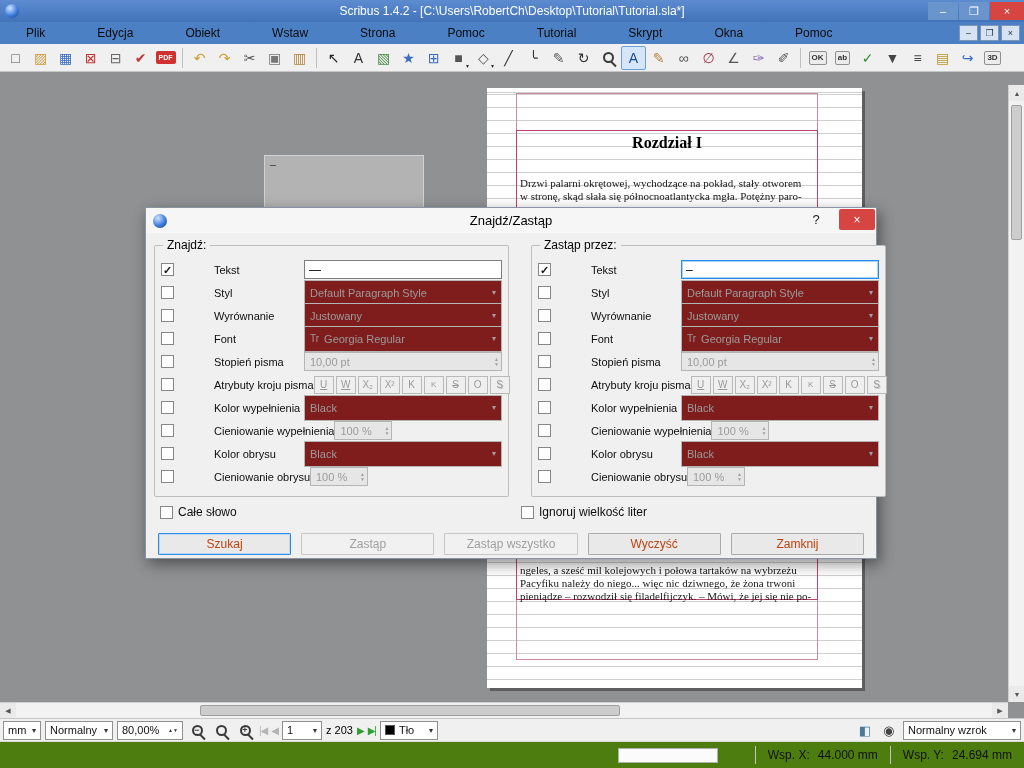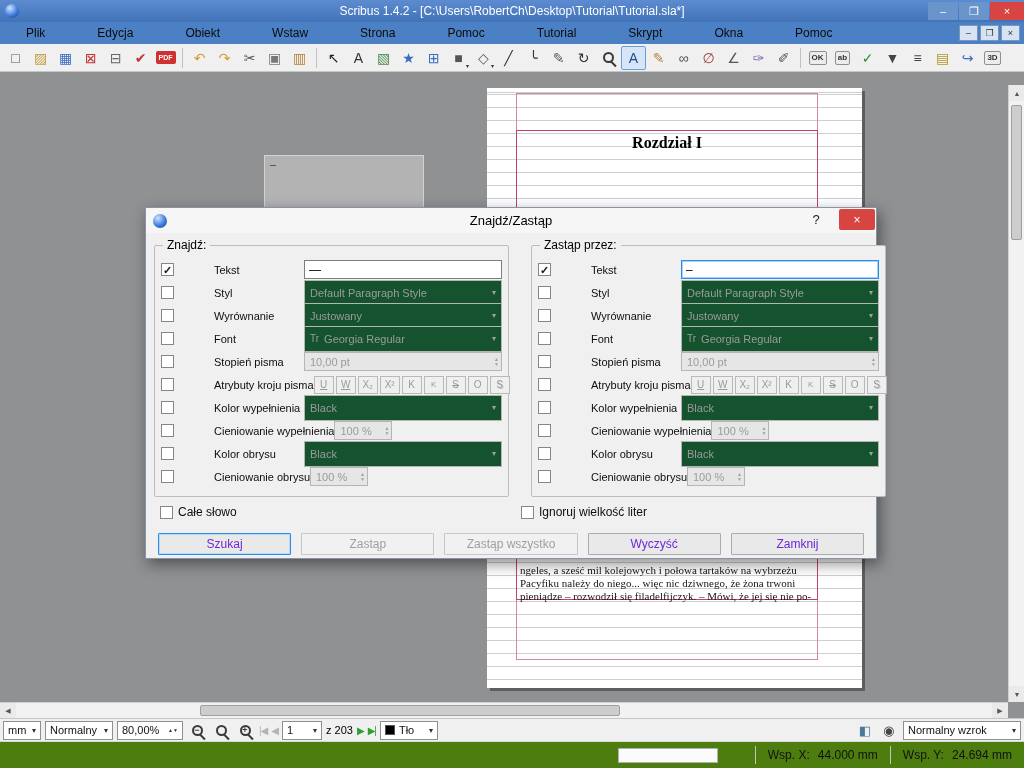--- a/index.html
+++ b/index.html
@@ -90,21 +90,21 @@
   .group-label { position:absolute; top:-8px; left:8px; background:#f0f0f0; padding:0 4px; font-size:12px; color:#000; }
   .rows { padding:12px 6px 0 6px; }
   .frow { display:flex; align-items:center; height:23px; }
   .cb { width:13px; height:13px; background:#fff; border:1px solid #878787; margin-right:5px; flex:none;
     font-size:11px; line-height:12px; text-align:center; color:#1a1a1a; font-weight:bold; }
   .frow-label { font-size:11px; color:#0d0d0d; flex:1; white-space:nowrap;margin-left:35px; }
   .ctl { width:198px; flex:none; display:flex; align-items:center; }
   .txt { width:100%; height:19px; border:1px solid #7d7d7d; background:#fff; font:12px "Liberation Sans", sans-serif;
     padding:0 4px; color:#000; }
   .txt.focused { border:1px solid #2d8ceb; box-shadow:0 0 0 1px #a8d2f2 inset; }
-  .combo { width:100%; height:17px; border:1px solid #b5b5b5; background:#14532d; display:flex; align-items:center;
+  .combo { width:100%; height:17px; border:1px solid #b5b5b5; background:#7f1d1d; display:flex; align-items:center;
     padding:12px 5px; font-size:11px; color:#9b9b9b; }
   .combo .combo-arrow { margin-left:auto; font-size:8px; color:#a0a0a0; }
   .combo .font-pre { margin-right:5px; font-size:10px; }
   .spin { height:19px; border:1px solid #b5b5b5; background:#e6e6e6; display:flex; align-items:center;
     padding:0 2px 0 5px; font-size:11px; color:#9b9b9b; width:100%; }
   .spin.small { width:58px; }
   .spin-arrows { margin-left:auto; display:flex; flex-direction:column; color:#a0a0a0; }
   .spin-arrows span { font-size:5px; line-height:5px; }
   .attrs { display:flex; gap:2px; }
   .attr-btn { width:20px; height:18px; border:1px solid #b9b9b9; background:#efefef; color:#9a9a9a;
@@ -113,21 +113,21 @@
   .attr-btn.strike { text-decoration:line-through; }
   .attr-btn.sc { font-size:8px; }
   .attr-btn.sh { text-shadow:1px 1px 0 #c4c4c4; }
 
   .dlg-checks { position:relative; height:20px; margin-top:8px; }
   .chk-item { position:absolute; display:flex; align-items:center; font-size:12px; color:#0d0d0d; }
   .chk-ws { left:14px; } .chk-ic { left:375px; }
 
   .dlg-buttons { display:flex; gap:10px; padding:8px 12px 0 12px; }
   .btn { flex:1; height:22px; background:#e9e9e9; border:1px solid #ababab; display:flex;
-    align-items:center; justify-content:center; font-size:12px; color:#6d28d9; border-radius:1px; }
+    align-items:center; justify-content:center; font-size:12px; color:#c2410c; border-radius:1px; }
   .btn.default { border:1px solid #2d8ceb; box-shadow:0 0 0 1px #bcd9f2 inset; }
   .btn.disabled { color:#9f9f9f; border-color:#c6c6c6; background:#f1f1f1; }
 
   
   .status1 { position:absolute; left:0; right:0; top:718px; height:23px; background:#f0f0f0;
     border-top:1px solid #c6c6c6; display:flex; align-items:center; padding:0 3px; gap:4px; font-size:11px; }
   .sb-combo { height:19px; border:1px solid #8f8f8f; background:#fff; display:flex; align-items:center;
     padding:0 4px; font-size:11px; color:#111; flex:none; }
   .sb-combo .combo-arrow { margin-left:auto; font-size:8px; color:#333; padding-left:4px; }
   .sbtn { width:20px; height:20px; display:flex; align-items:center; justify-content:center; flex:none; }
@@ -302,20 +302,24 @@
   </div>
 
 <div class="canvas">
 
   <div class="scratch">–</div>
 
   <div class="page">
     <div class="margins"></div>
     <div class="tframe">
       <div class="chapter-heading">Rozdział I</div>
+      <div class="para para-top">
+          <div class="tline">Drzwi palarni okrętowej, wychodzące na pokład, stały otworem</div>
+          <div class="tline">w stronę, skąd słała się północnoatlantycka mgła. Potężny paro-</div>
+        </div>
       <div class="para para-bottom">
           <div class="tline">ngeles, a sześć mil kolejowych i połowa tartaków na wybrzeżu</div>
           <div class="tline">Pacyfiku należy do niego... więc nic dziwnego, że żona trwoni</div>
           <div class="tline">pieniądze – rozwodził się filadelfijczyk. – Mówi, że jej się nie po-</div>
         </div>
     </div>
   </div>
 
   <div class="vscroll">
     <div class="sb-arrow up">▲</div>

